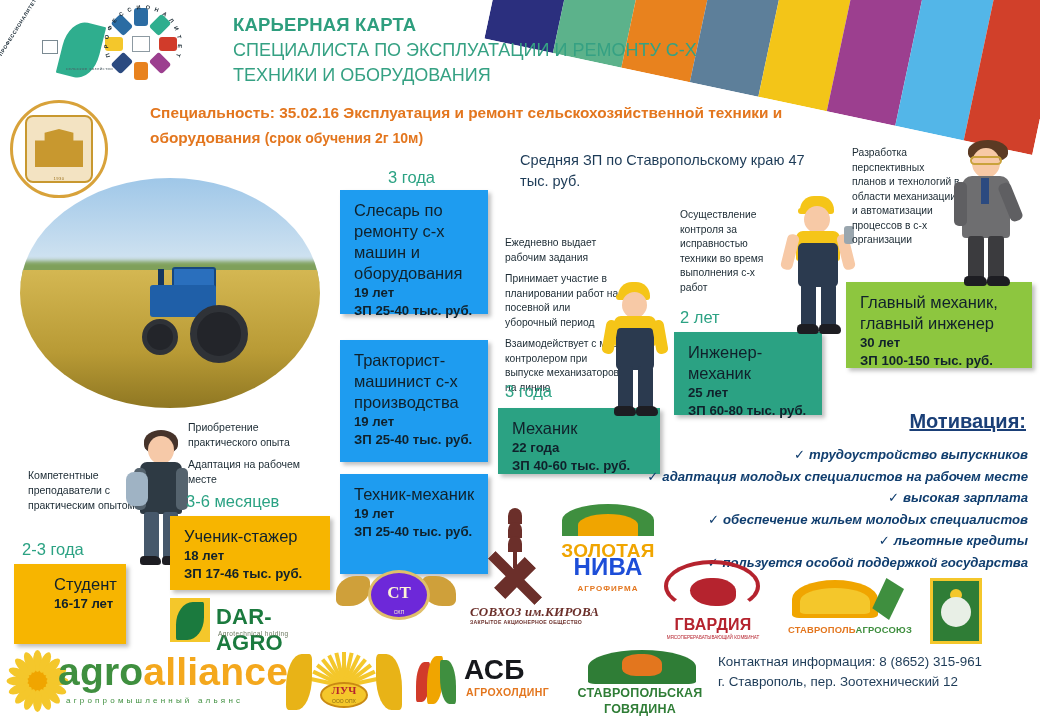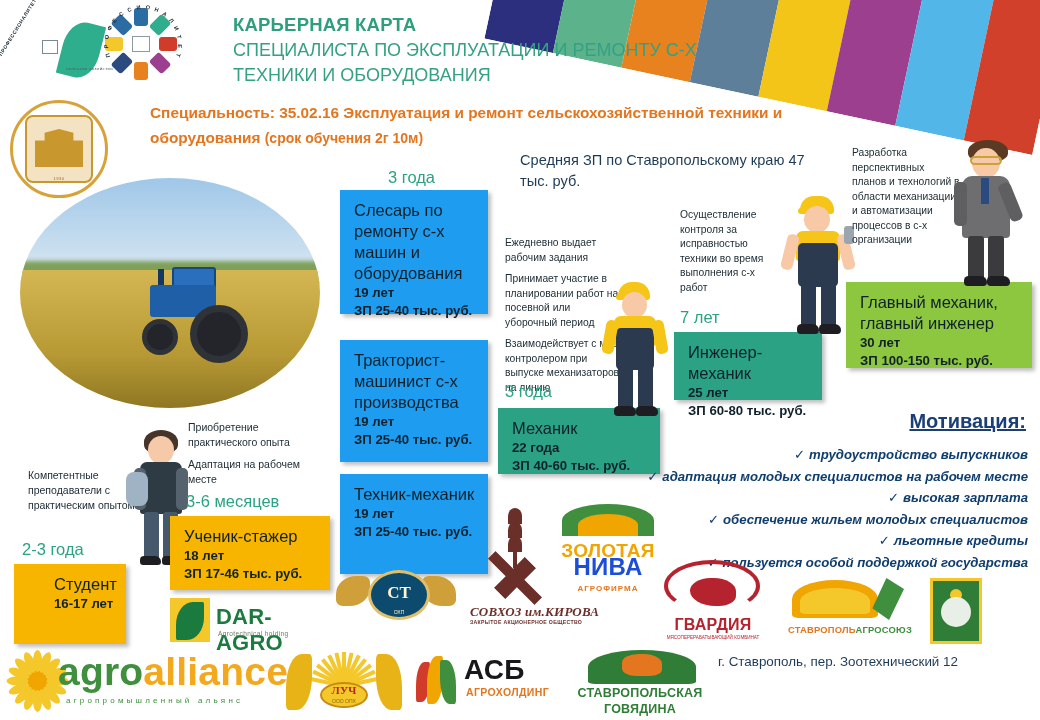--- a/index.html
+++ b/index.html
@@ -137,21 +137,21 @@
   .sunflower i{position:absolute;left:27px;top:0;width:9px;height:22px;background:#f4c72b;border-radius:50%;transform-origin:4.5px 31px;}
   .sunflower .core{position:absolute;left:18px;top:18px;width:26px;height:26px;border-radius:50%;background:#f0a500;}
 
   .shield-logo{width:52px;height:66px;background:#2f7d36;border:3px solid #f4c72b;
     position:relative;box-sizing:border-box;}
   .shield-logo .bird{position:absolute;left:50%;top:52%;transform:translate(-50%,-50%);
     width:30px;height:30px;border-radius:50%;background:#e8efe6;}
 
   .bank-rib{position:relative;width:120px;height:62px;}
   .bank-oval{position:absolute;left:32px;top:8px;width:56px;height:44px;border-radius:50%;
-    background:#0c4a6e;border:3px solid #e0bf6a;}
+    background:#6d28d9;border:3px solid #e0bf6a;}
   .bank-wing{position:absolute;top:14px;width:34px;height:30px;background:#cfa03a;border-radius:60% 20% 60% 20%;}
 </style>
 </head>
 <body>
 
 <div class="stage">
 
   <div class="ribbon" id="ribbon">
       <i style="background: rgb(43, 47, 126);"></i>
       <i style="background: rgb(92, 178, 139);"></i>
@@ -311,22 +311,22 @@
     <div class="p-arm" style="left:54px;top:38px;width:12px;height:34px;background:#f5c518;transform:rotate(-10deg);"></div>
     <div class="p-leg" style="left:18px;top:84px;width:15px;height:44px;background:#2b3a4f;"></div>
     <div class="p-leg" style="left:38px;top:84px;width:15px;height:44px;background:#2b3a4f;"></div>
     <div class="p-shoe" style="left:14px;top:124px;width:22px;height:10px;"></div>
     <div class="p-shoe" style="left:36px;top:124px;width:22px;height:10px;"></div>
   </div>
 
   <div class="note" style="left:680px;top:208px;width:104px;">
     <p>Осуществление контроля за исправностью техники во время выполнения с-х работ</p>
   </div>
-  <div class="yrs" style="left:680px;top:308px;">7 лет</div>
-  <div class="card teal" style="left:674px;top:332px;width:148px;height:68px;">
+  <div class="yrs" style="left:680px;top:308px;">2 лет</div>
+  <div class="card teal" style="left:674px;top:332px;width:148px;height:83px;">
     <div class="role">Инженер-механик</div>
     <div class="meta">25 лет</div>
     <div class="meta">ЗП 60-80 тыс. руб.</div>
   </div>
 
   <div class="person" style="left:782px;top:196px;width:74px;height:140px;">
     <div class="p-capbrim" style="left:16px;top:12px;width:36px;height:6px;"></div>
     <div class="p-cap" style="left:18px;top:0;width:34px;height:16px;"></div>
     <div class="p-head" style="left:22px;top:10px;width:26px;height:27px;background:#f7c9a6;"></div>
     <div class="p-torso" style="left:14px;top:35px;width:44px;height:30px;background:#f5c518;"></div>
@@ -519,16 +519,17 @@
     <div style="position:relative;width:140px;height:66px;">
       <div style="position:absolute;left:18px;top:0;width:108px;height:34px;background:#2f7d36;
                   border-radius:60% 60% 8% 8%;"></div>
       <div style="position:absolute;left:52px;top:4px;width:40px;height:22px;background:#e3761e;border-radius:40% 45% 30% 35%;"></div>
       <div class="logo-txt" style="position:absolute;left:0;top:36px;width:140px;text-align:center;font-size:12.5px;color:#2f7d36;">СТАВРОПОЛЬСКАЯ</div>
       <div class="logo-txt" style="position:absolute;left:0;top:52px;width:140px;text-align:center;font-size:12.5px;color:#2f7d36;">ГОВЯДИНА</div>
     </div>
   </div>
 
   <div class="contacts">
+    <div>Контактная информация: 8 (8652) 315-961</div>
     <div>г. Ставрополь, пер. Зоотехнический 12</div>
   </div>
 
 </div>
 
 </body></html>

